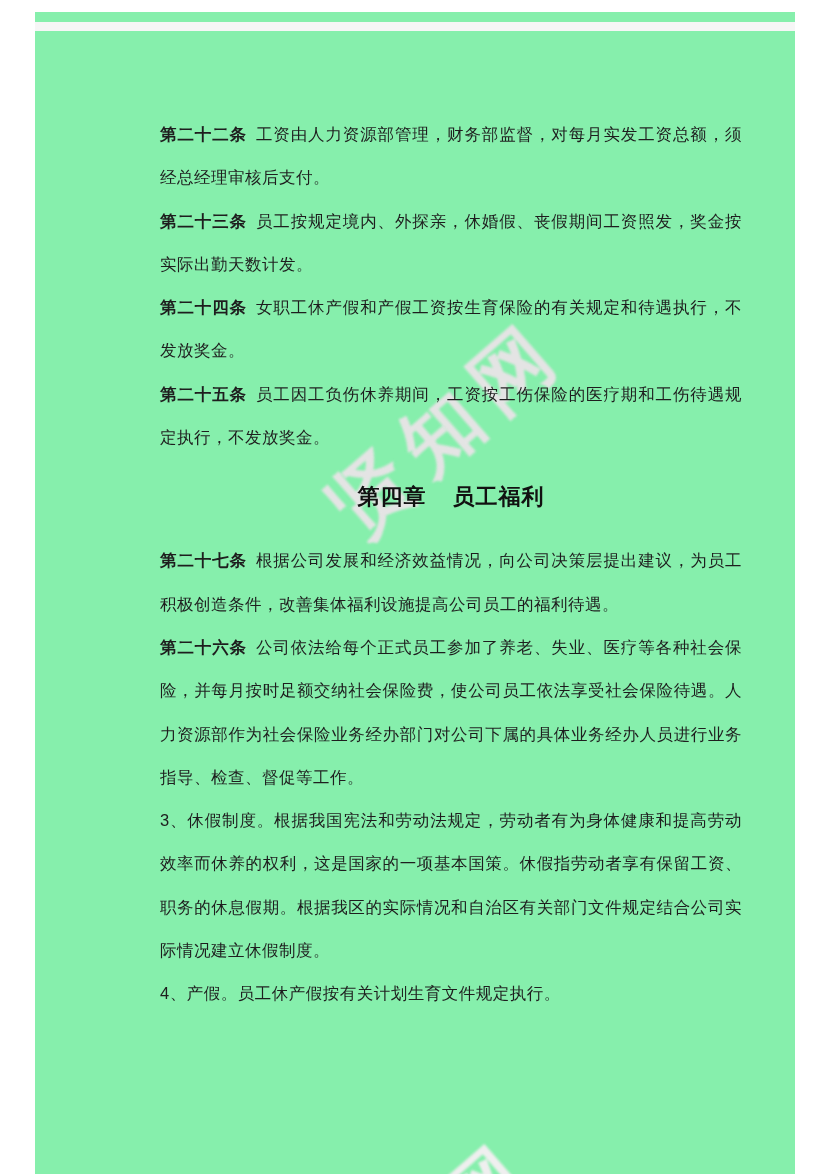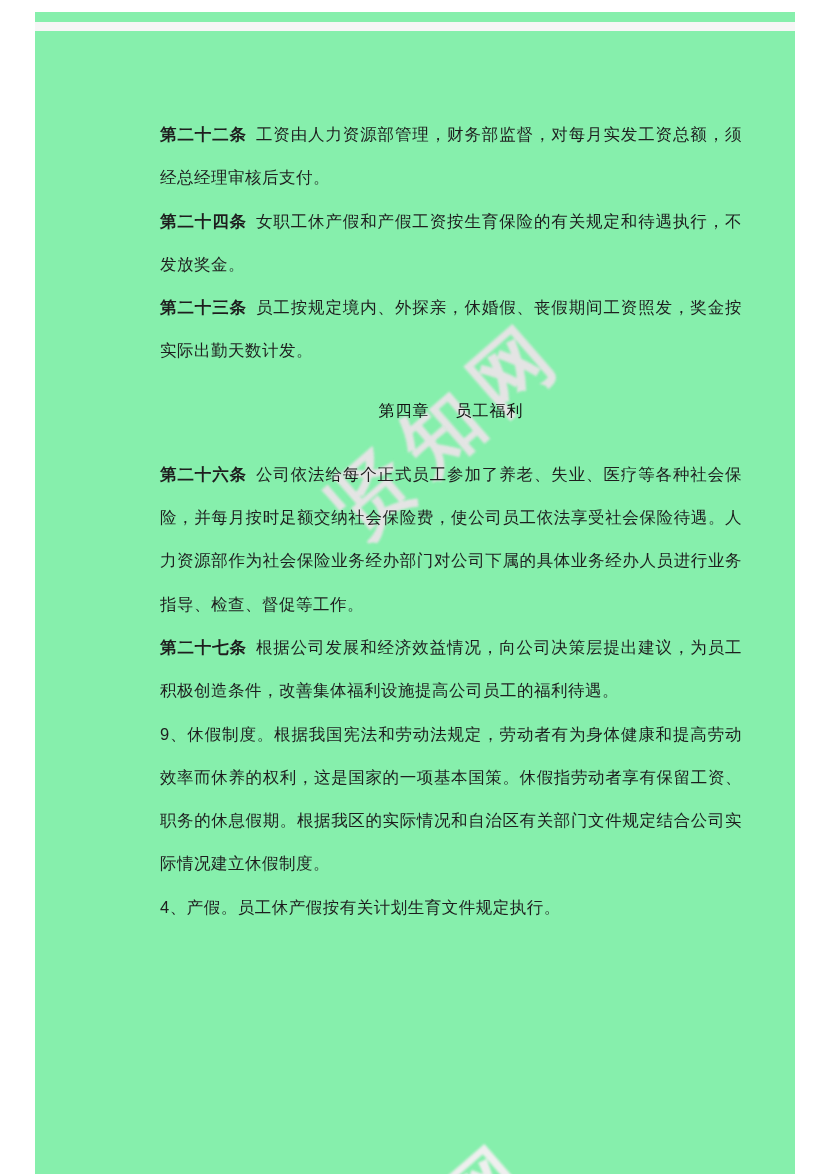--- a/index.html
+++ b/index.html
@@ -59,52 +59,53 @@
   .para { margin: 0; }
   .lead {
     font-weight: bold;
     margin-right: 9px;
   }
   .lead:empty { margin-right: 0; }
   .chapter {
     margin: 16px 0 21px 0;
     text-align: center;
     text-align-last: center;
-    font-size: 16px;
-    font-weight: normal;
+    font-size: 22px;
+    font-weight: bold;
     line-height: 43px;
     letter-spacing: 1px;
     color: #111111;
   }
   .ch-num { margin-right: 26px; }
 </style>
 </head>
 <body>
 
 <div class="page">
 
   <div class="scan-band"></div>
 
   <div class="wm wm1">贤知网</div>
   <div class="wm wm2">贤知网</div>
 
   <div class="doc-body">
 
     <p class="para"><b class="lead">第二十二条</b><span class="ptext">工资由人力资源部管理，财务部监督，对每月实发工资总额，须经总经理审核后支付。</span></p>
 
+    <p class="para"><b class="lead">第二十三条</b><span class="ptext">员工按规定境内、外探亲，休婚假、丧假期间工资照发，奖金按实际出勤天数计发。</span></p>
+
     <p class="para"><b class="lead">第二十四条</b><span class="ptext">女职工休产假和产假工资按生育保险的有关规定和待遇执行，不发放奖金。</span></p>
 
-    <p class="para"><b class="lead">第二十三条</b><span class="ptext">员工按规定境内、外探亲，休婚假、丧假期间工资照发，奖金按实际出勤天数计发。</span></p>
-
+    <p class="para"><b class="lead">第二十五条</b><span class="ptext">员工因工负伤休养期间，工资按工伤保险的医疗期和工伤待遇规定执行，不发放奖金。</span></p>
 
     <h2 class="chapter"><span class="ch-num">第四章</span><span class="ch-title">员工福利</span></h2>
 
+    <p class="para"><b class="lead">第二十七条</b><span class="ptext">根据公司发展和经济效益情况，向公司决策层提出建议，为员工积极创造条件，改善集体福利设施提高公司员工的福利待遇。</span></p>
+
     <p class="para"><b class="lead">第二十六条</b><span class="ptext">公司依法给每个正式员工参加了养老、失业、医疗等各种社会保险，并每月按时足额交纳社会保险费，使公司员工依法享受社会保险待遇。人力资源部作为社会保险业务经办部门对公司下属的具体业务经办人员进行业务指导、检查、督促等工作。</span></p>
 
-    <p class="para"><b class="lead">第二十七条</b><span class="ptext">根据公司发展和经济效益情况，向公司决策层提出建议，为员工积极创造条件，改善集体福利设施提高公司员工的福利待遇。</span></p>
-
-    <p class="para"><b class="lead"></b><span class="ptext">9、休假制度。根据我国宪法和劳动法规定，劳动者有为身体健康和提高劳动效率而休养的权利，这是国家的一项基本国策。休假指劳动者享有保留工资、职务的休息假期。根据我区的实际情况和自治区有关部门文件规定结合公司实际情况建立休假制度。</span></p>
+    <p class="para"><b class="lead"></b><span class="ptext">3、休假制度。根据我国宪法和劳动法规定，劳动者有为身体健康和提高劳动效率而休养的权利，这是国家的一项基本国策。休假指劳动者享有保留工资、职务的休息假期。根据我区的实际情况和自治区有关部门文件规定结合公司实际情况建立休假制度。</span></p>
 
 
     <p class="para"><b class="lead"></b><span class="ptext">4、产假。员工休产假按有关计划生育文件规定执行。</span></p>
 
   </div>
 </div>
 
 </body></html>

